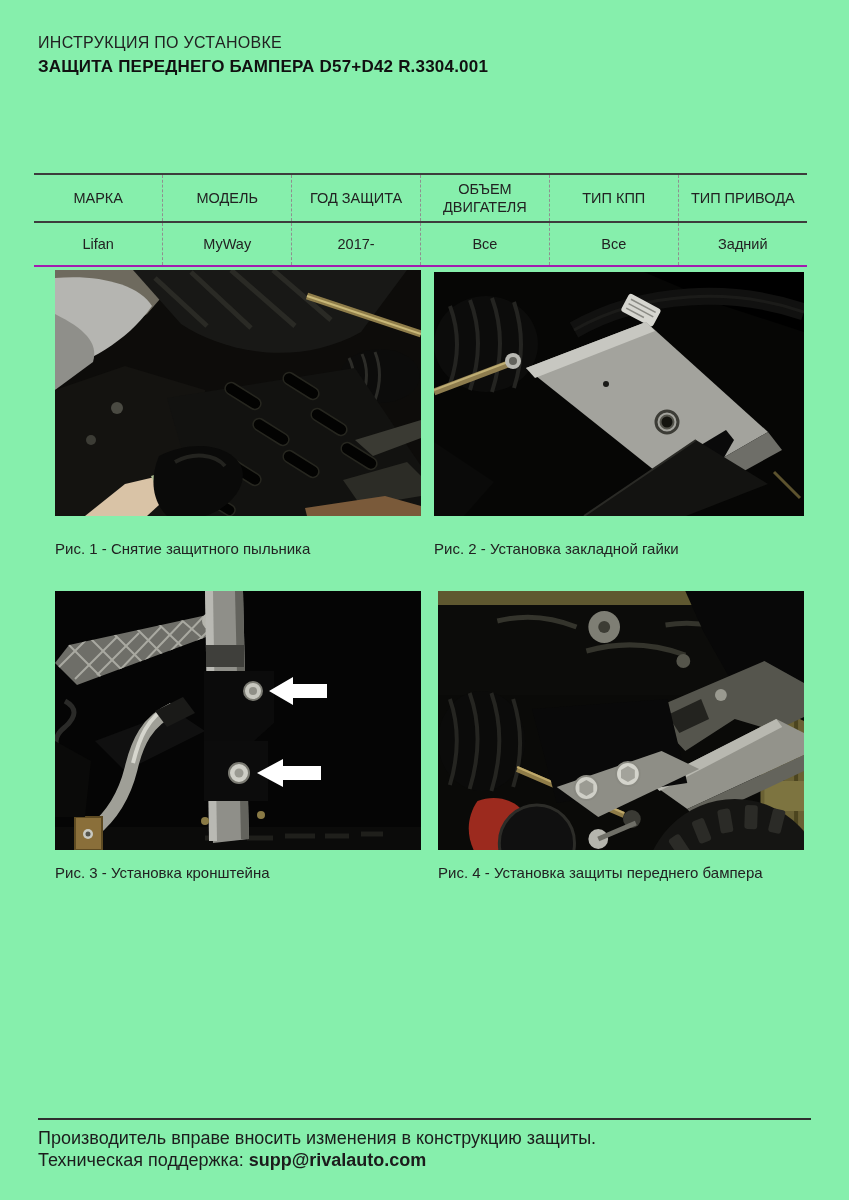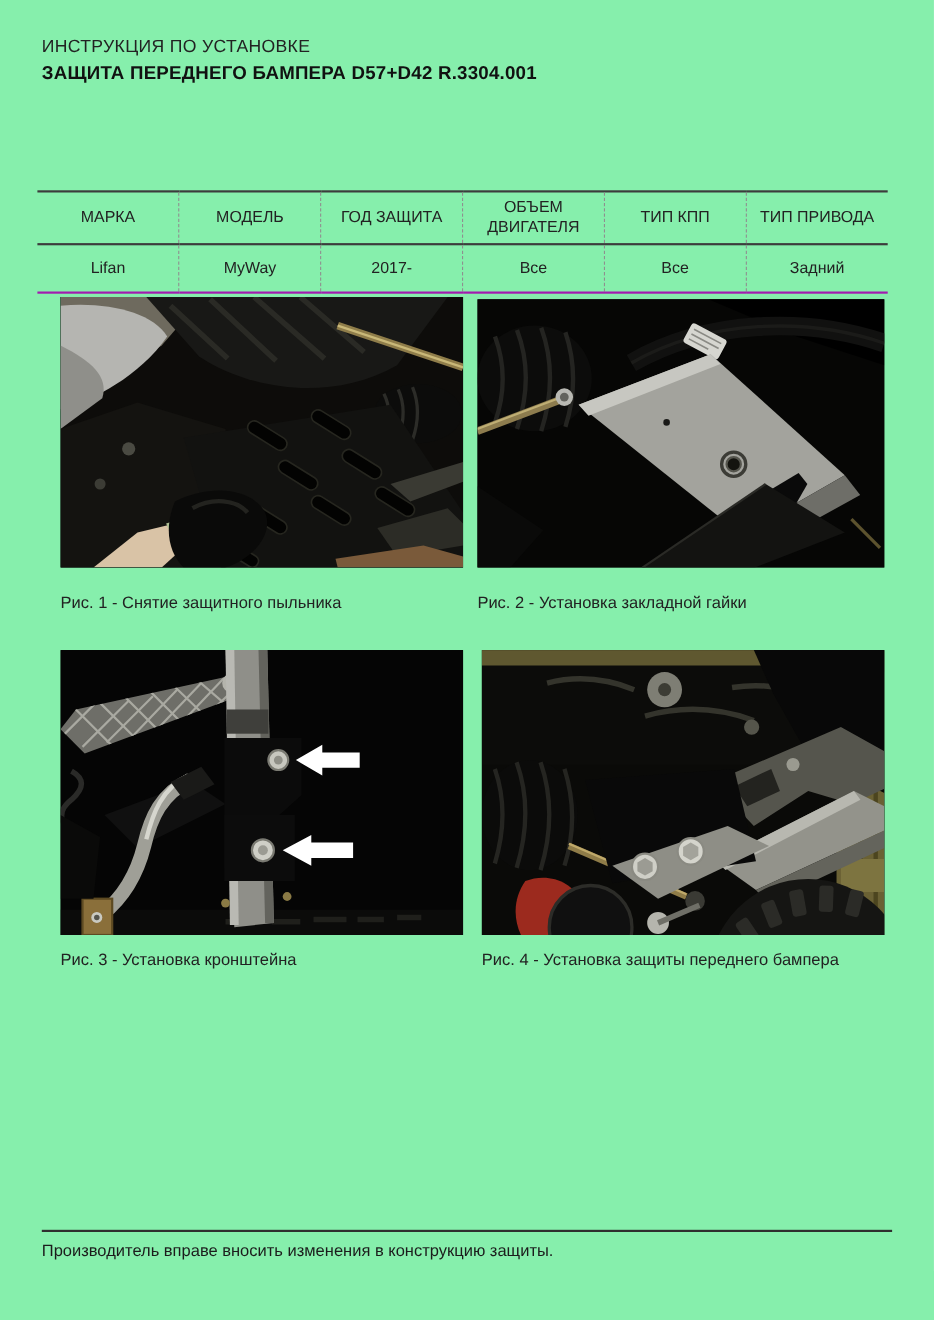--- a/index.html
+++ b/index.html
@@ -28,21 +28,21 @@
   #fig2{left:434px;top:272px;width:370px;height:244px;}
   #fig3{left:55px;top:591px;width:366px;height:259px;}
   #fig4{left:438px;top:591px;width:366px;height:259px;}
   .caption{position:absolute;font-size:15px;color:#222;}
   #cap1{left:55px;top:540px;width:366px;}
   #cap2{left:434px;top:540px;width:370px;}
   #cap3{left:55px;top:864px;width:366px;}
   #cap4{left:438px;top:864px;width:366px;}
   
   .footer-rule{position:absolute;left:38px;top:1118px;width:773px;height:2px;background:#2f2f2f;}
-  .footer-text{position:absolute;left:38px;top:1127px;font-size:15px;line-height:22px;color:#1c1c1c;}
+  .footer-text{position:absolute;left:38px;top:1127px;font-size:18px;line-height:22px;color:#1c1c1c;}
   .footer-text .email{font-weight:bold;}
 </style>
 </head>
 <body>
 
 <div class="page">
 
   <div class="titleblock">
     <div class="title-line1">ИНСТРУКЦИЯ ПО УСТАНОВКЕ</div>
     <div class="title-line2">ЗАЩИТА ПЕРЕДНЕГО БАМПЕРА D57+D42 R.3304.001</div>
@@ -226,15 +226,19 @@
   </div>
 
   <div class="caption" id="cap1">Рис. 1 - Снятие защитного пыльника</div>
   <div class="caption" id="cap2">Рис. 2 - Установка закладной гайки</div>
   <div class="caption" id="cap3">Рис. 3 - Установка кронштейна</div>
   <div class="caption" id="cap4">Рис. 4 - Установка защиты переднего бампера</div>
 
   <div class="footer-rule"></div>
   <div class="footer-text">
     <div>Производитель вправе вносить изменения в конструкцию защиты.</div>
+    <div>
+      <span>Техническая поддержка:</span>
+      <span class="email">supp@rivalauto.com</span>
+    </div>
   </div>
 
 </div>
 
 </body></html>

